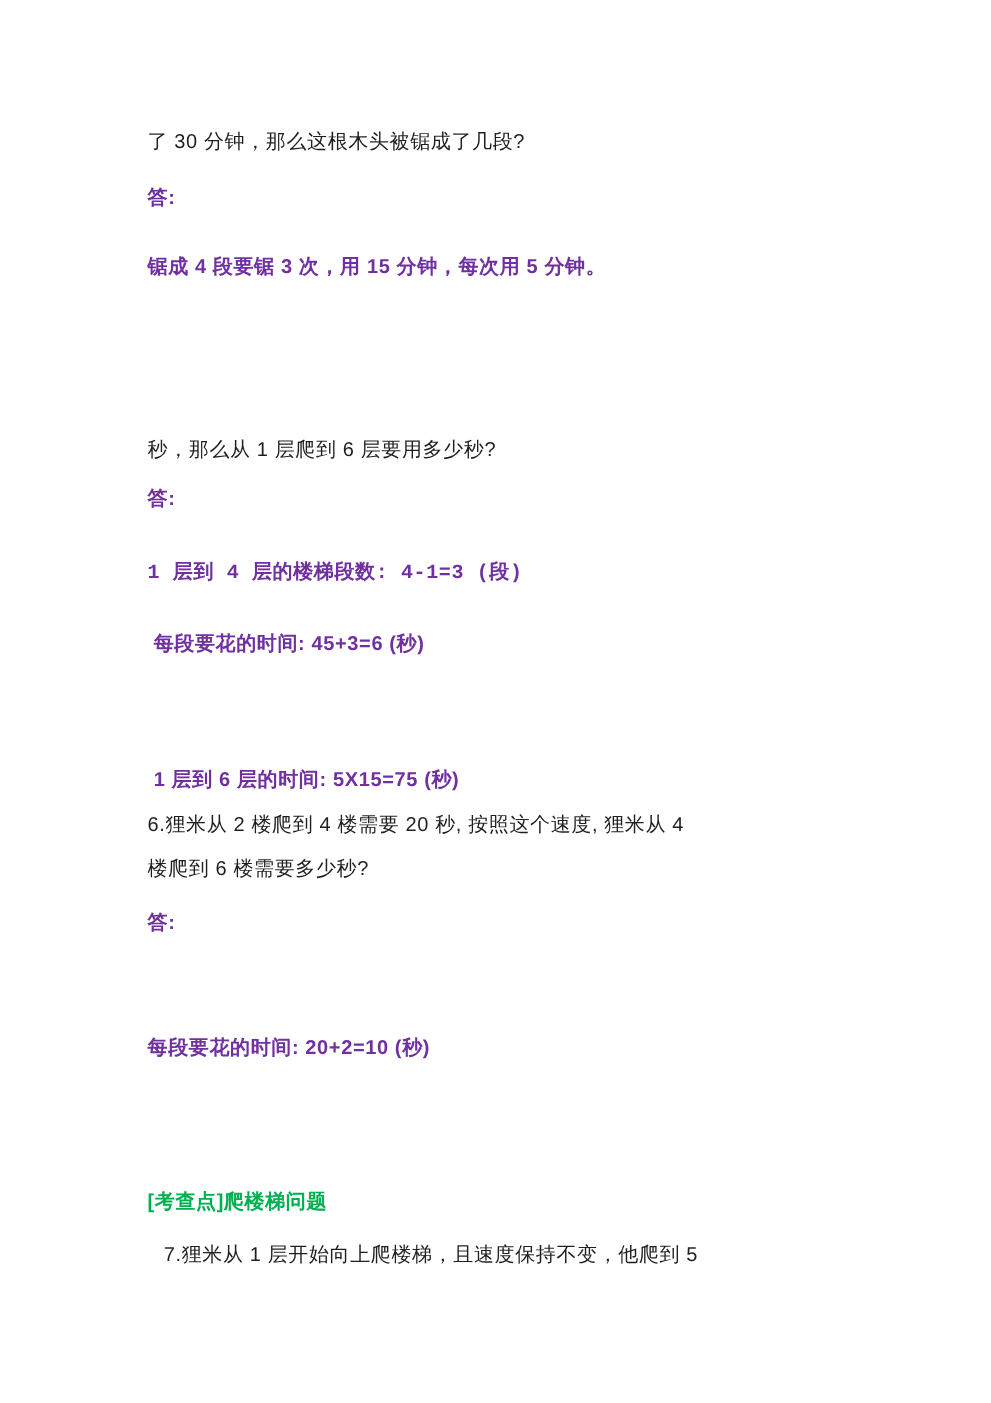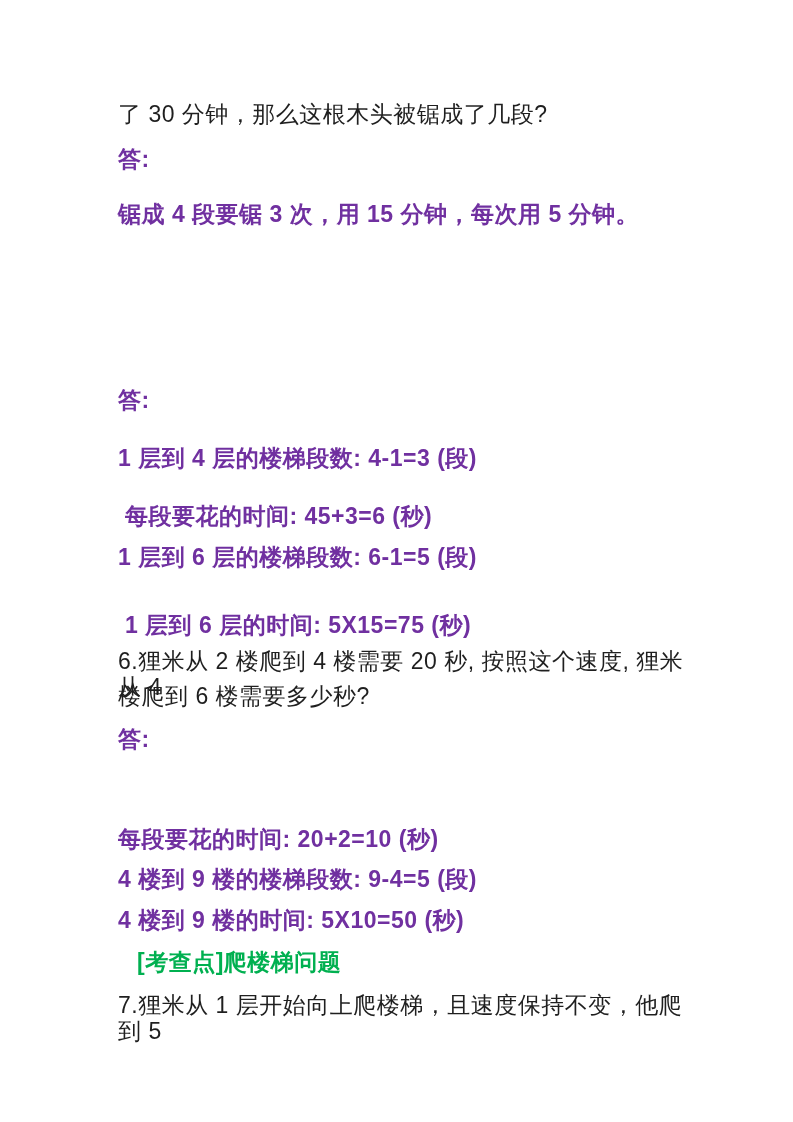--- a/index.html
+++ b/index.html
@@ -13,63 +13,61 @@
     height: 1122px;
     background: #ffffff;
     overflow: hidden;
     font-family: "Liberation Sans", "DejaVu Sans", sans-serif;
   }
   .line {
     position: absolute;
     left: 118px;
     width: 570px;
     margin: 0;
-    font-size: 23px;
+    font-size: 16px;
     line-height: 26px;
     white-space: pre-wrap;
     letter-spacing: 0.5px;
   }
   .q    { color: #1f1f1f; font-weight: 400; }
   .ans  { color: #7030a0; font-weight: 700; }
-  .tag  { color: #00b050; font-weight: 700; margin-left: 19px; }
+  .tag  { color: #00b050; font-weight: 700; }
 
   .l1  { top: 101px; }
   .l2  { top: 146px; }
   .l3  { top: 201px; }
   .l4  { top: 256px; }
   .l5  { top: 303px; }
   .l6  { top: 348px; }
   .l7  { top: 387px; }
-  .l8  { top: 445px; }
+  .l8  { top: 445px; font-family: Liberation Mono, monospace; }
   .l9  { top: 503px; }
   .l10 { top: 544px; }
   .l11 { top: 612px; }
   .l12 { top: 648px; }
   .l13 { top: 683px; }
   .l14 { top: 726px; }
   .l15 { top: 787px; }
   .l16 { top: 826px; }
   .l17 { top: 866px; }
   .l18 { top: 907px; }
   .l19 { top: 949px; }
-  .l20 { top: 992px; }
+  .l20 { top: 992px; margin-left: 13px; }
 </style>
 </head>
 <body>
 
 <div class="page">
   <p class="line q   l1">了 30 分钟，那么这根木头被锯成了几段?</p>
   <p class="line ans l2">答:</p>
   <p class="line ans l3">锯成 4 段要锯 3 次，用 15 分钟，每次用 5 分钟。</p>
+  <p class="line q   l6">秒，那么从 1 层爬到 6 层要用多少秒?</p>
   <p class="line ans l7">答:</p>
   <p class="line ans l8">1 层到 4 层的楼梯段数: 4-1=3 (段)</p>
   <p class="line ans l9"> 每段要花的时间: 45+3=6 (秒)</p>
-  <p class="line ans l10">1 层到 6 层的楼梯段数: 6-1=5 (段)</p>
   <p class="line ans l11"> 1 层到 6 层的时间: 5X15=75 (秒)</p>
   <p class="line q   l12">6.狸米从 2 楼爬到 4 楼需要 20 秒, 按照这个速度, 狸米从 4</p>
   <p class="line q   l13">楼爬到 6 楼需要多少秒?</p>
   <p class="line ans l14">答:</p>
   <p class="line ans l16">每段要花的时间: 20+2=10 (秒)</p>
-  <p class="line ans l17">4 楼到 9 楼的楼梯段数: 9-4=5 (段)</p>
-  <p class="line ans l18">4 楼到 9 楼的时间: 5X10=50 (秒)</p>
   <p class="line tag l19">[考查点]爬楼梯问题</p>
   <p class="line q   l20">7.狸米从 1 层开始向上爬楼梯，且速度保持不变，他爬到 5</p>
 </div>
 
 </body></html>

